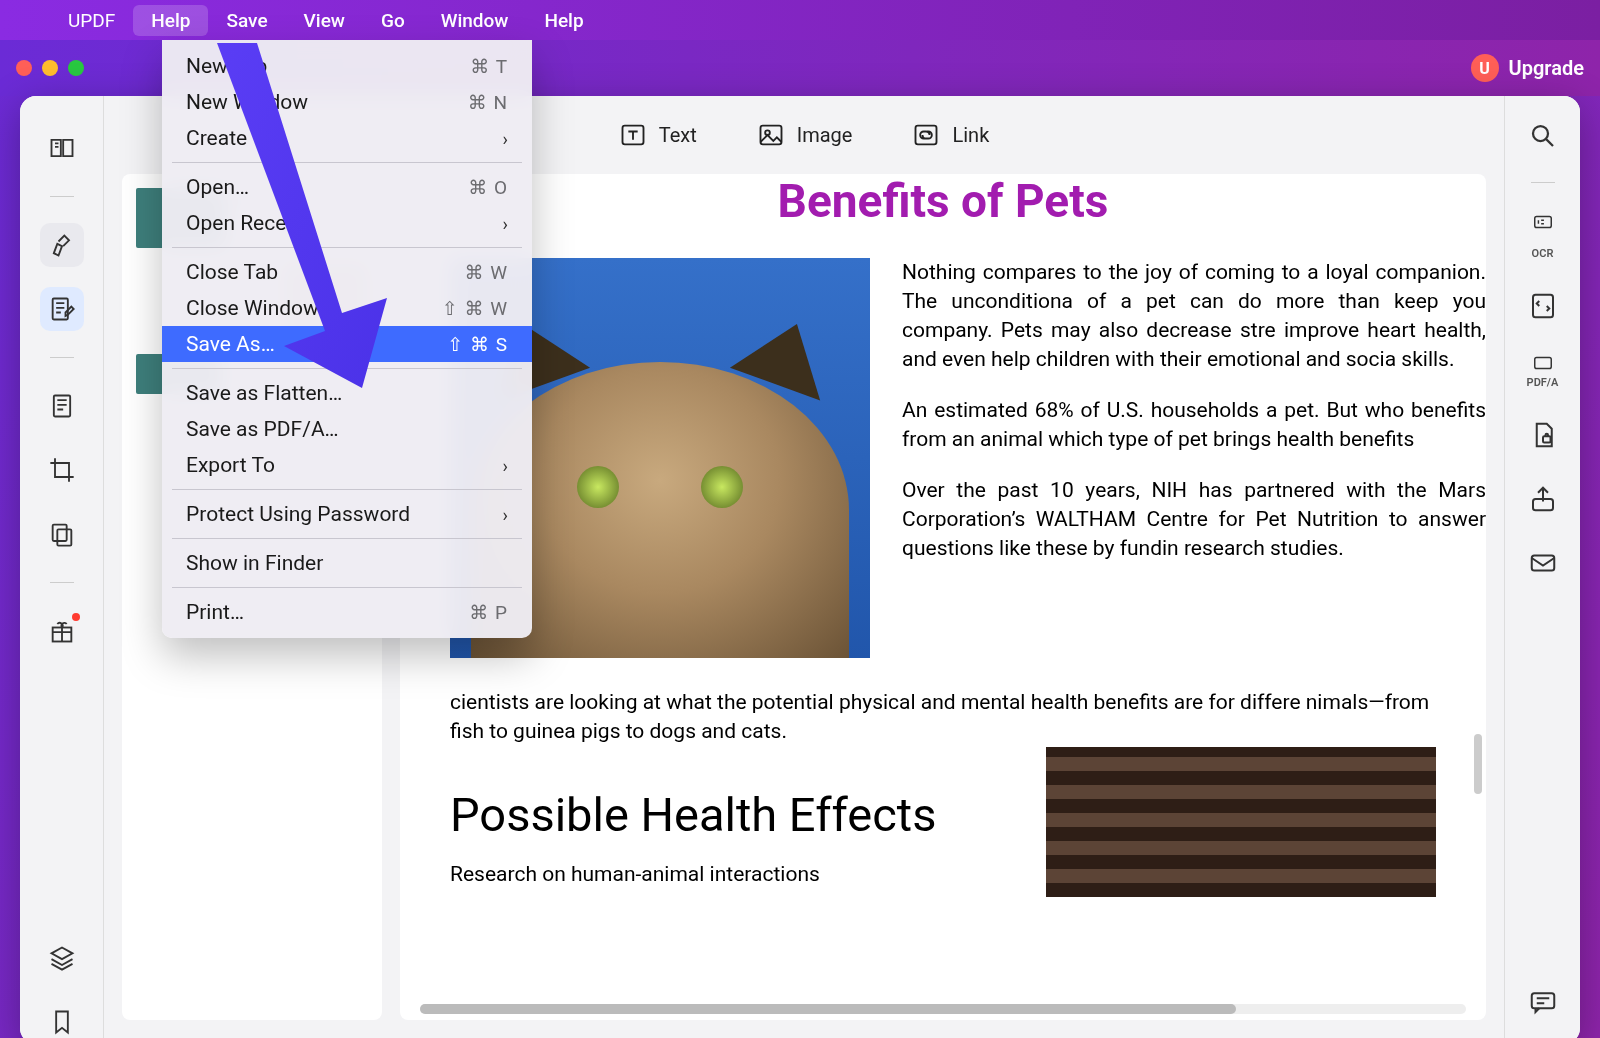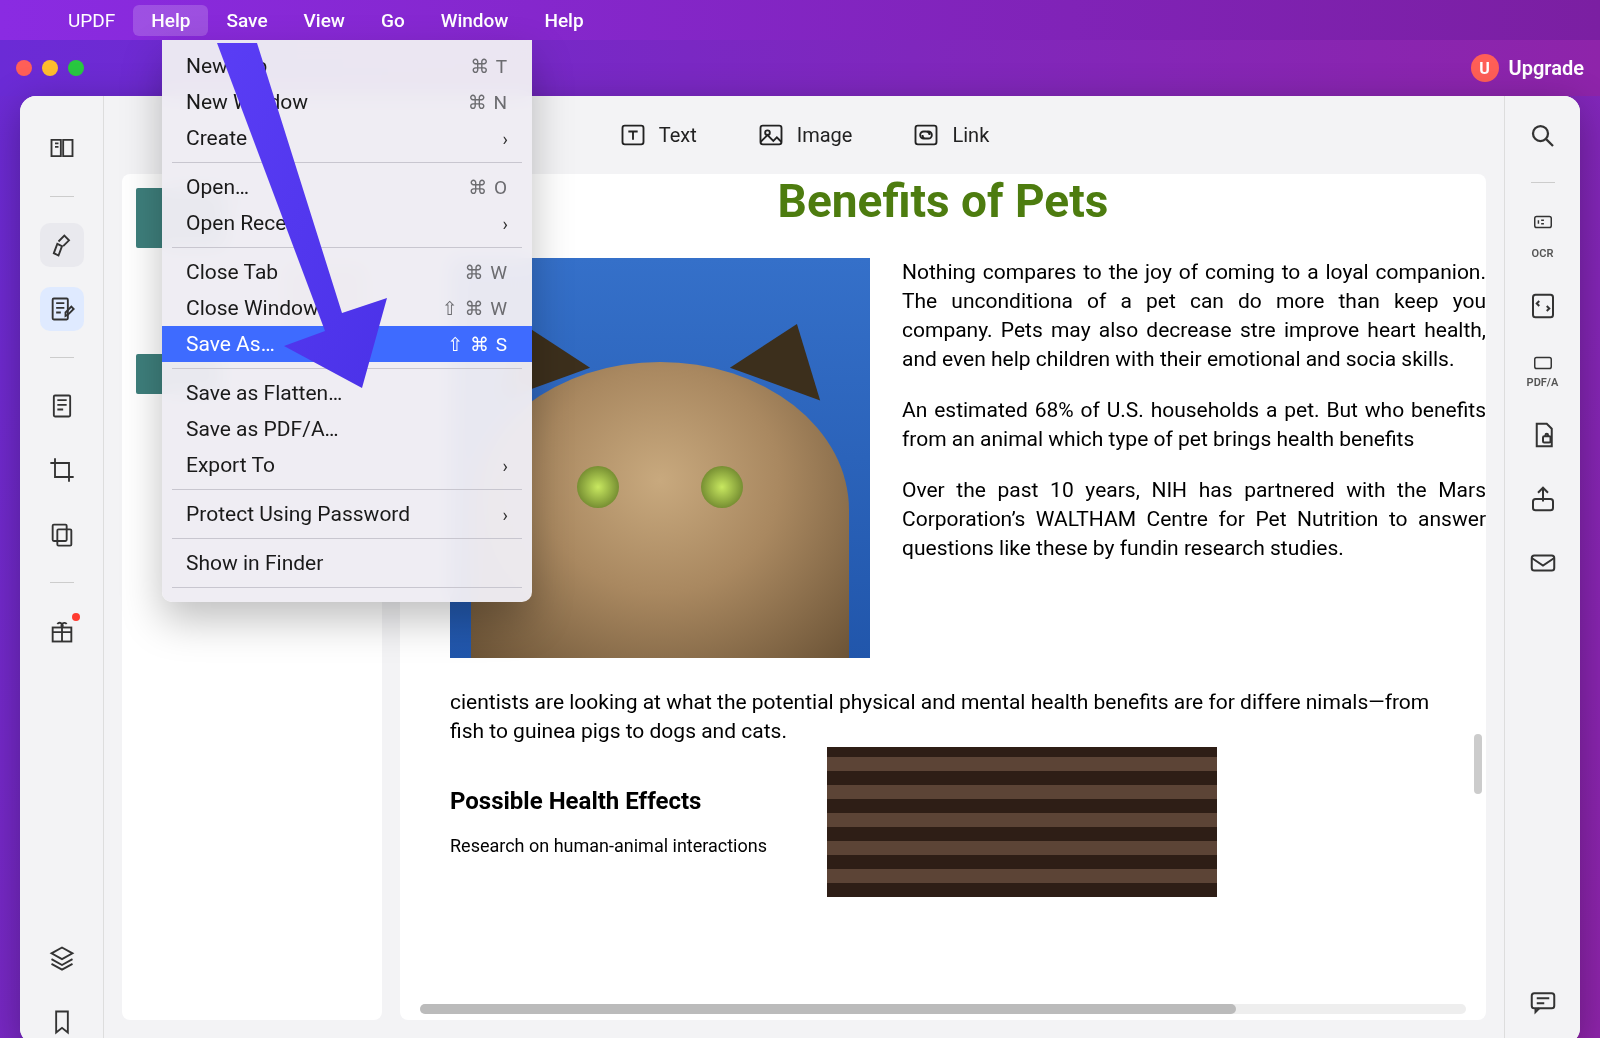--- a/index.html
+++ b/index.html
@@ -165,21 +165,21 @@
     background: #fff;
     width: 100%;
     height: 100%;
     padding: 0 0 0 0;
     overflow: hidden;
   }
   .page-title {
     text-align: center;
     font-size: 46px;
     font-weight: 700;
-    color: #4d7c0f;
+    color: #a21caf;
     margin: 0 0 30px 0;
   }
   .page-body {
     display: flex;
     gap: 32px;
     padding: 0 0 30px 50px;
     margin-top: 28px;
   }
   .cat-img {
     width: 420px; height: 400px;
@@ -197,23 +197,23 @@
   .cat-eye.left { left: 28%; }
   .cat-eye.right { right: 28%; }
   .cat-ear { position: absolute; width: 0; height: 0; border-left: 48px solid transparent; border-right: 48px solid transparent; border-bottom: 64px solid #3c2f1c; top: -40px; }
   .cat-ear.l { left: 4%; transform: rotate(-20deg); }
   .cat-ear.r { right: 4%; transform: rotate(20deg); }
 
   .text-col { flex: 1; font-size: 21px; color: #000; line-height: 1.38; }
   .text-col p { margin-bottom: 22px; text-align: justify; }
 
   .page-para { padding: 0 50px; font-size: 21px; line-height: 1.4; }
-  .page-h2 { padding: 40px 50px 20px 50px; font-size: 24px; font-weight: 700; }
+  .page-h2 { padding: 40px 50px 20px 50px; font-size: 47px; font-weight: 400; }
   .bottom-row { display: flex; gap: 60px; padding: 0 0 0 50px; }
-  .bottom-row .bl { flex: 1; font-size: 18px; }
+  .bottom-row .bl { flex: 1; font-size: 21px; }
   .bottom-row .img2 {
     width: 390px; height: 150px;
     background: repeating-linear-gradient(0deg,#2e1e16,#2e1e16 14px,#5c4436 14px,#5c4436 28px);
   }
 
   
   .hscroll {
     position: absolute; bottom: 6px; left: 20px; right: 20px;
     height: 10px; background: #eee; border-radius: 5px;
   }
@@ -533,20 +533,24 @@
     <div class="dd-sep"></div>
     <div class="dd-item">
       <span>Protect Using Password</span>
       <span class="chev">›</span>
     </div>
     <div class="dd-sep"></div>
     <div class="dd-item">
       <span>Show in Finder</span>
     </div>
     <div class="dd-sep"></div>
+    <div class="dd-item">
+      <span>Print…</span>
+      <span class="shortcut">⌘ P</span>
+    </div>
   </div>
 
 <svg class="arrow-annot" viewBox="0 0 280 360">
   <defs>
     <linearGradient id="ag" x1="0" y1="0" x2="1" y2="1">
       <stop offset="0%" stop-color="#5a3df5"></stop>
       <stop offset="100%" stop-color="#4b32e8"></stop>
     </linearGradient>
   </defs>
   <path d="M55 0 L95 0 L180 270 L225 255 L200 345 L122 303 L163 288 Z" fill="url(#ag)"></path>

